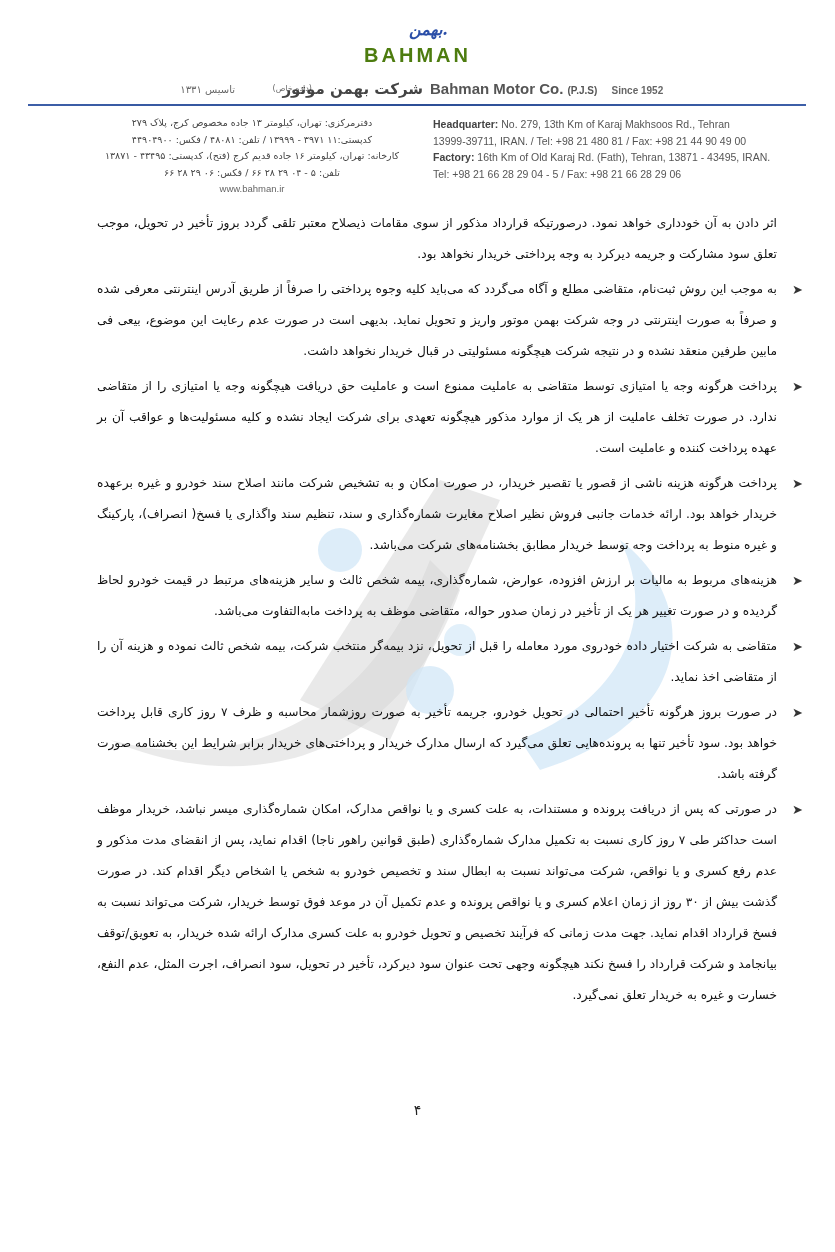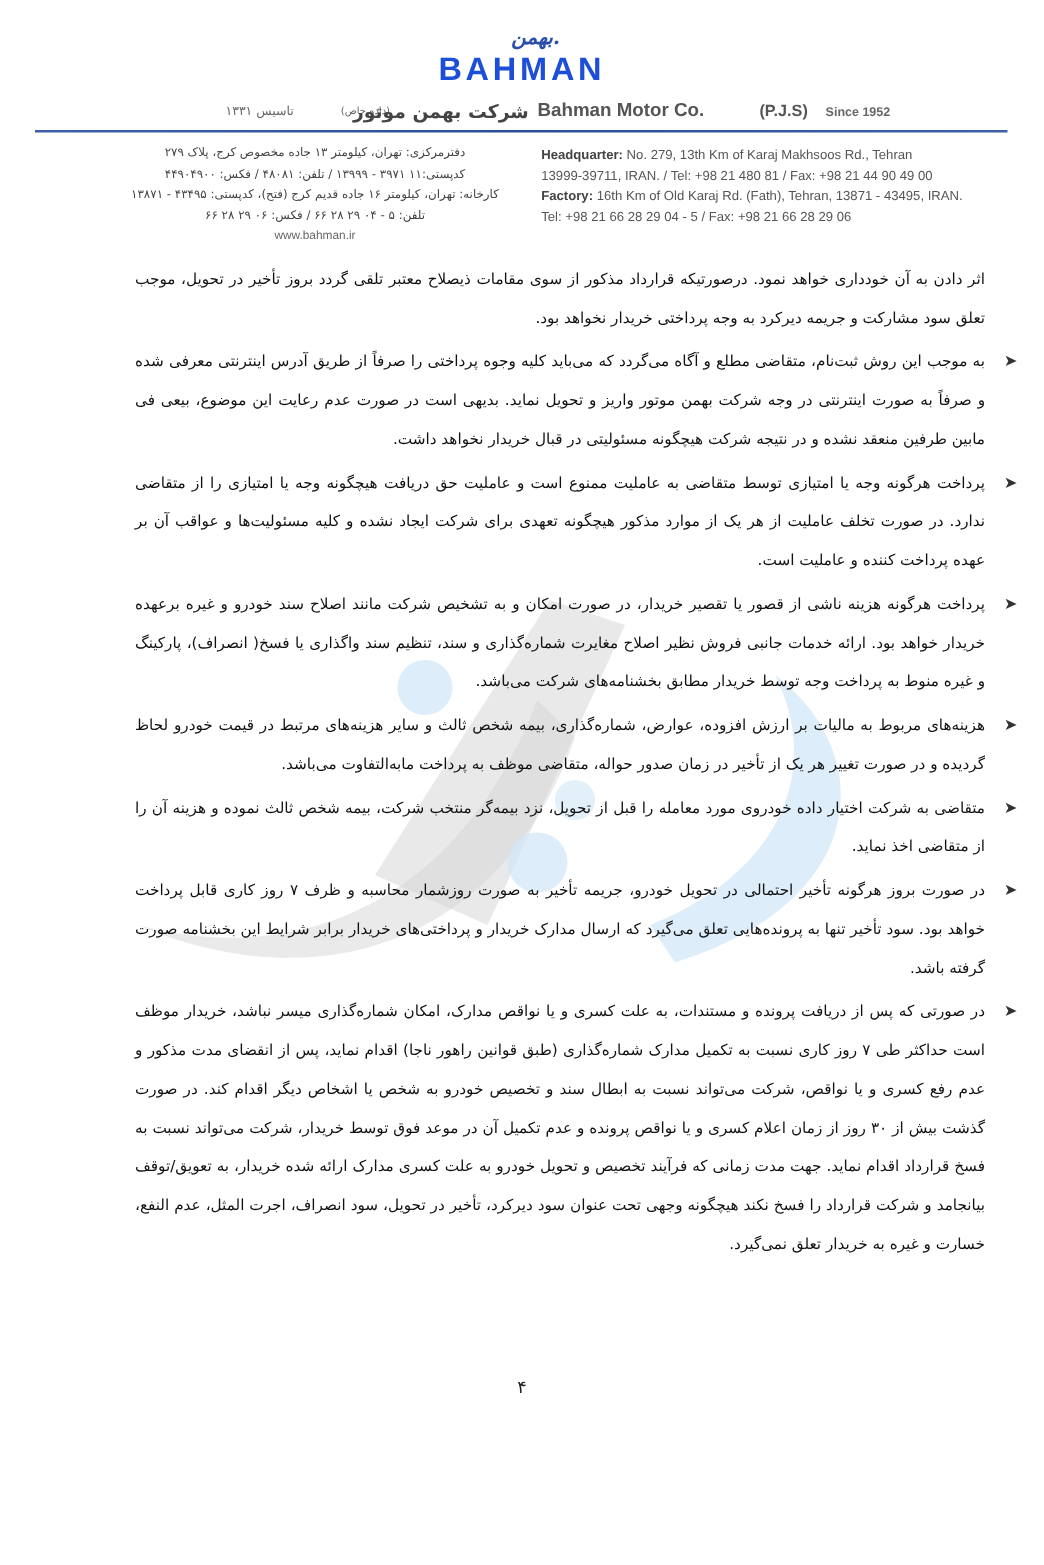--- a/index.html
+++ b/index.html
@@ -6,29 +6,29 @@
   body {
     width: 835px; height: 1252px; position: relative; overflow: hidden;
     font-family: "DejaVu Sans", sans-serif; color: #111;
   }
   .logo { position: absolute; left: 0; right: 0; top: 18px; text-align: center; }
   .logo-script {
     font-family: "DejaVu Serif", serif; font-style: italic; font-weight: bold;
     color: #2b4fa8; font-size: 16px; letter-spacing: 2px; line-height: 24px; padding-left: 22px;
   }
   .logo-word {
-    font-family: "Liberation Sans", sans-serif; font-weight: bold; color: #1d4ed8;
-    font-size: 26px; letter-spacing: 3px; line-height: 22px; margin-top: 2px;
+    font-family: "Liberation Sans", sans-serif; font-weight: bold; color: #4d7c0f;
+    font-size: 20px; letter-spacing: 3px; line-height: 22px; margin-top: 2px;
   }
   .titlebar { position: absolute; top: 80px; left: 0; width: 835px; height: 24px; }
   .title-en {
     position: absolute; left: 430px; top: 0; font-family: "Liberation Sans", sans-serif;
     color: #555; font-weight: bold; font-size: 15px; white-space: nowrap;
   }
-  .title-en .pjs { font-size: 13px; margin-left: 40px; }
+  .title-en .pjs { font-size: 10px; }
   .title-en .since { font-size: 10px; font-weight: bold; margin-left: 10px; color: #666; }
   .title-fa {
     position: absolute; right: 412px; top: 0; direction: rtl; font-size: 15px;
     font-weight: bold; color: #444; white-space: nowrap;
   }
   .title-fa-small {
     position: absolute; right: 523px; top: 4px; direction: rtl; font-size: 8px; color: #666; white-space: nowrap;
   }
   .title-fa-est {
     position: absolute; right: 600px; top: 4px; direction: rtl; font-size: 10px; color: #666; white-space: nowrap;
@@ -44,21 +44,21 @@
   .addr-en b { color: #444; }
   .addr-fa {
     position: absolute; right: 413px; top: 115px; width: 340px; direction: rtl;
     font-size: 9.5px; color: #444; line-height: 16.5px; text-align: center;
   }
   .addr-fa .www { font-family: "Liberation Sans", sans-serif; color: #666; direction: ltr; display: inline-block; }
 
   .watermark { position: absolute; left: 100px; top: 440px; width: 660px; height: 360px; pointer-events: none; }
 
   .content {
-    position: absolute; left: 108px; top: 208px; width: 680px; direction: rtl;
+    position: absolute; left: 97px; top: 208px; width: 680px; direction: rtl;
     font-size: 12.2px; line-height: 31px; text-align: justify; color: #111;
   }
   .content p { margin: 0; }
   .bullet-item { position: relative; margin-top: 4px; }
   .bullet-item .arrow {
     position: absolute; right: -26px; top: 0; color: #333; font-size: 13px; line-height: 31px;
   }
   .page-num {
     position: absolute; left: 0; right: 0; top: 1102px; text-align: center; font-size: 14px; color: #222;
   }

